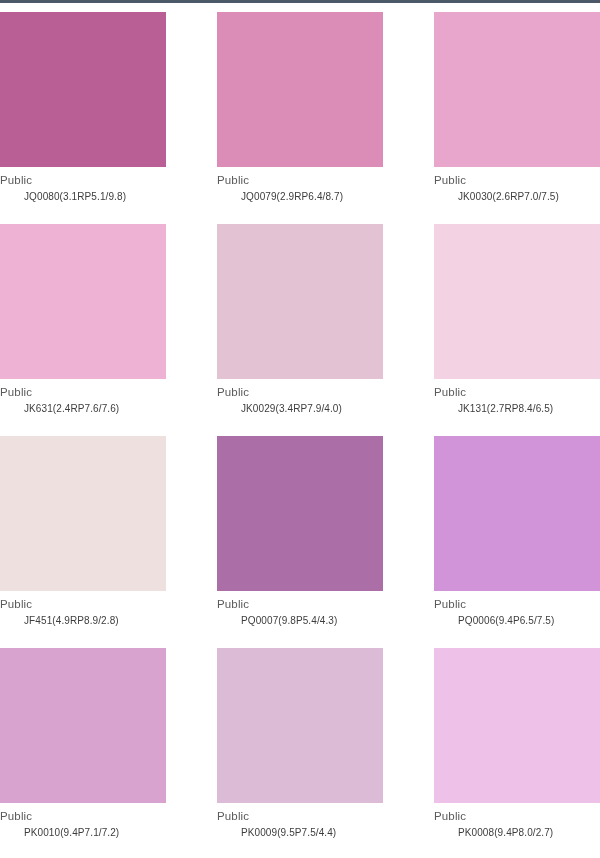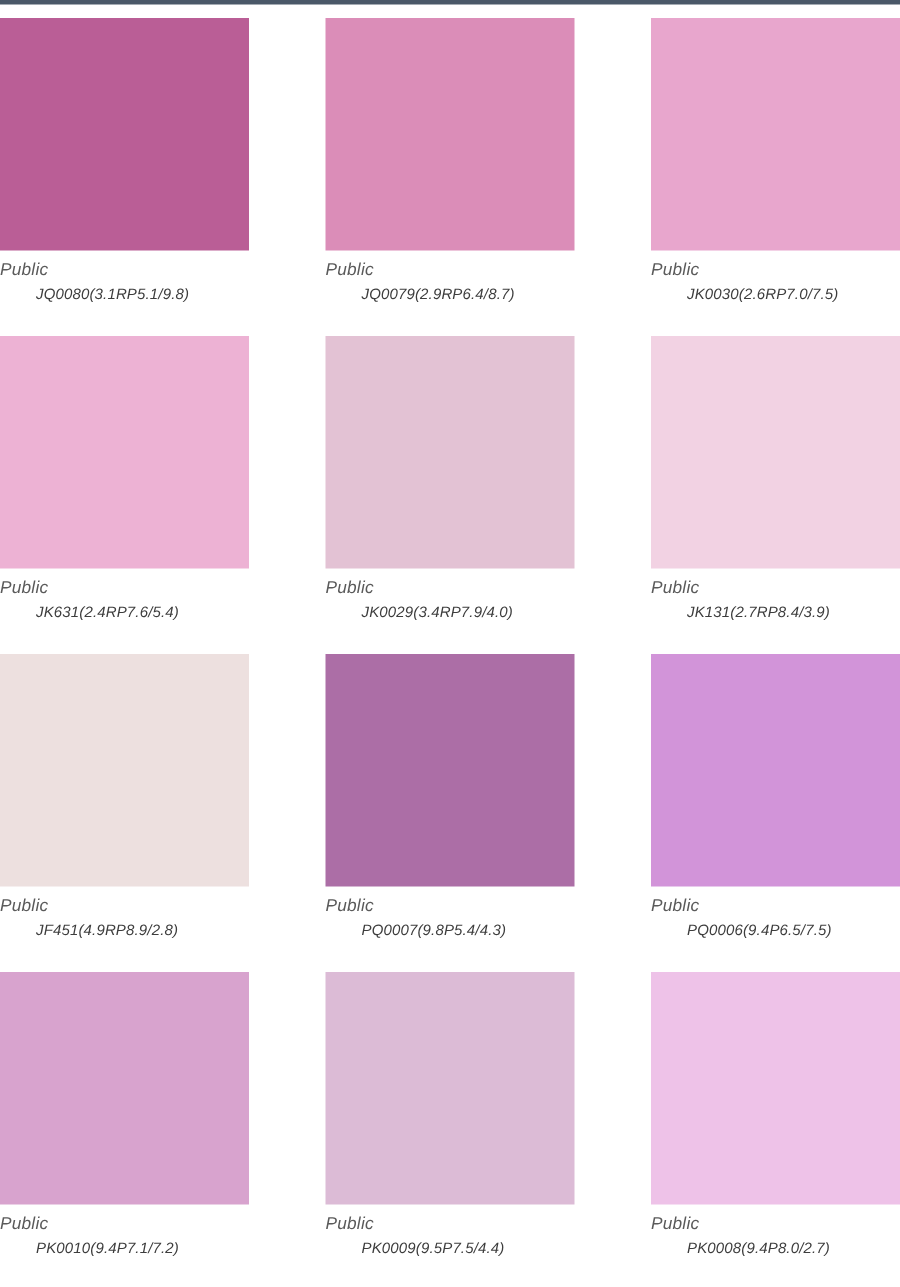--- a/index.html
+++ b/index.html
@@ -27,21 +27,20 @@
     row-gap: 0;
     padding-top: 9px;
     padding-left: 0px;
     width: 600px;
   }
 
   .swatch-cell {
     width: 162px;
     display: flex;
     flex-direction: column;
-    font-style: italic;
   }
 
   .swatch-chip {
     width: 166px;
     height: 155px;
     display: block;
   }
 
   .swatch-meta {
     padding-top: 8px;
@@ -89,35 +88,35 @@
       <div class="swatch-chip" style="background-color: rgb(232, 166, 205);"></div>
       <div class="swatch-meta">
         <span class="swatch-visibility">Public</span>
         <span class="swatch-code">JK0030(2.6RP7.0/7.5)</span>
       </div>
     </div>
     <div class="swatch-cell">
       <div class="swatch-chip" style="background-color: rgb(237, 178, 212);"></div>
       <div class="swatch-meta">
         <span class="swatch-visibility">Public</span>
-        <span class="swatch-code">JK631(2.4RP7.6/5.4)</span>
+        <span class="swatch-code">JK631(2.4RP7.6/7.6)</span>
       </div>
     </div>
     <div class="swatch-cell">
       <div class="swatch-chip" style="background-color: rgb(227, 194, 212);"></div>
       <div class="swatch-meta">
         <span class="swatch-visibility">Public</span>
         <span class="swatch-code">JK0029(3.4RP7.9/4.0)</span>
       </div>
     </div>
     <div class="swatch-cell">
       <div class="swatch-chip" style="background-color: rgb(242, 210, 227);"></div>
       <div class="swatch-meta">
         <span class="swatch-visibility">Public</span>
-        <span class="swatch-code">JK131(2.7RP8.4/3.9)</span>
+        <span class="swatch-code">JK131(2.7RP8.4/6.5)</span>
       </div>
     </div>
     <div class="swatch-cell">
       <div class="swatch-chip" style="background-color: rgb(237, 224, 223);"></div>
       <div class="swatch-meta">
         <span class="swatch-visibility">Public</span>
         <span class="swatch-code">JF451(4.9RP8.9/2.8)</span>
       </div>
     </div>
     <div class="swatch-cell">

